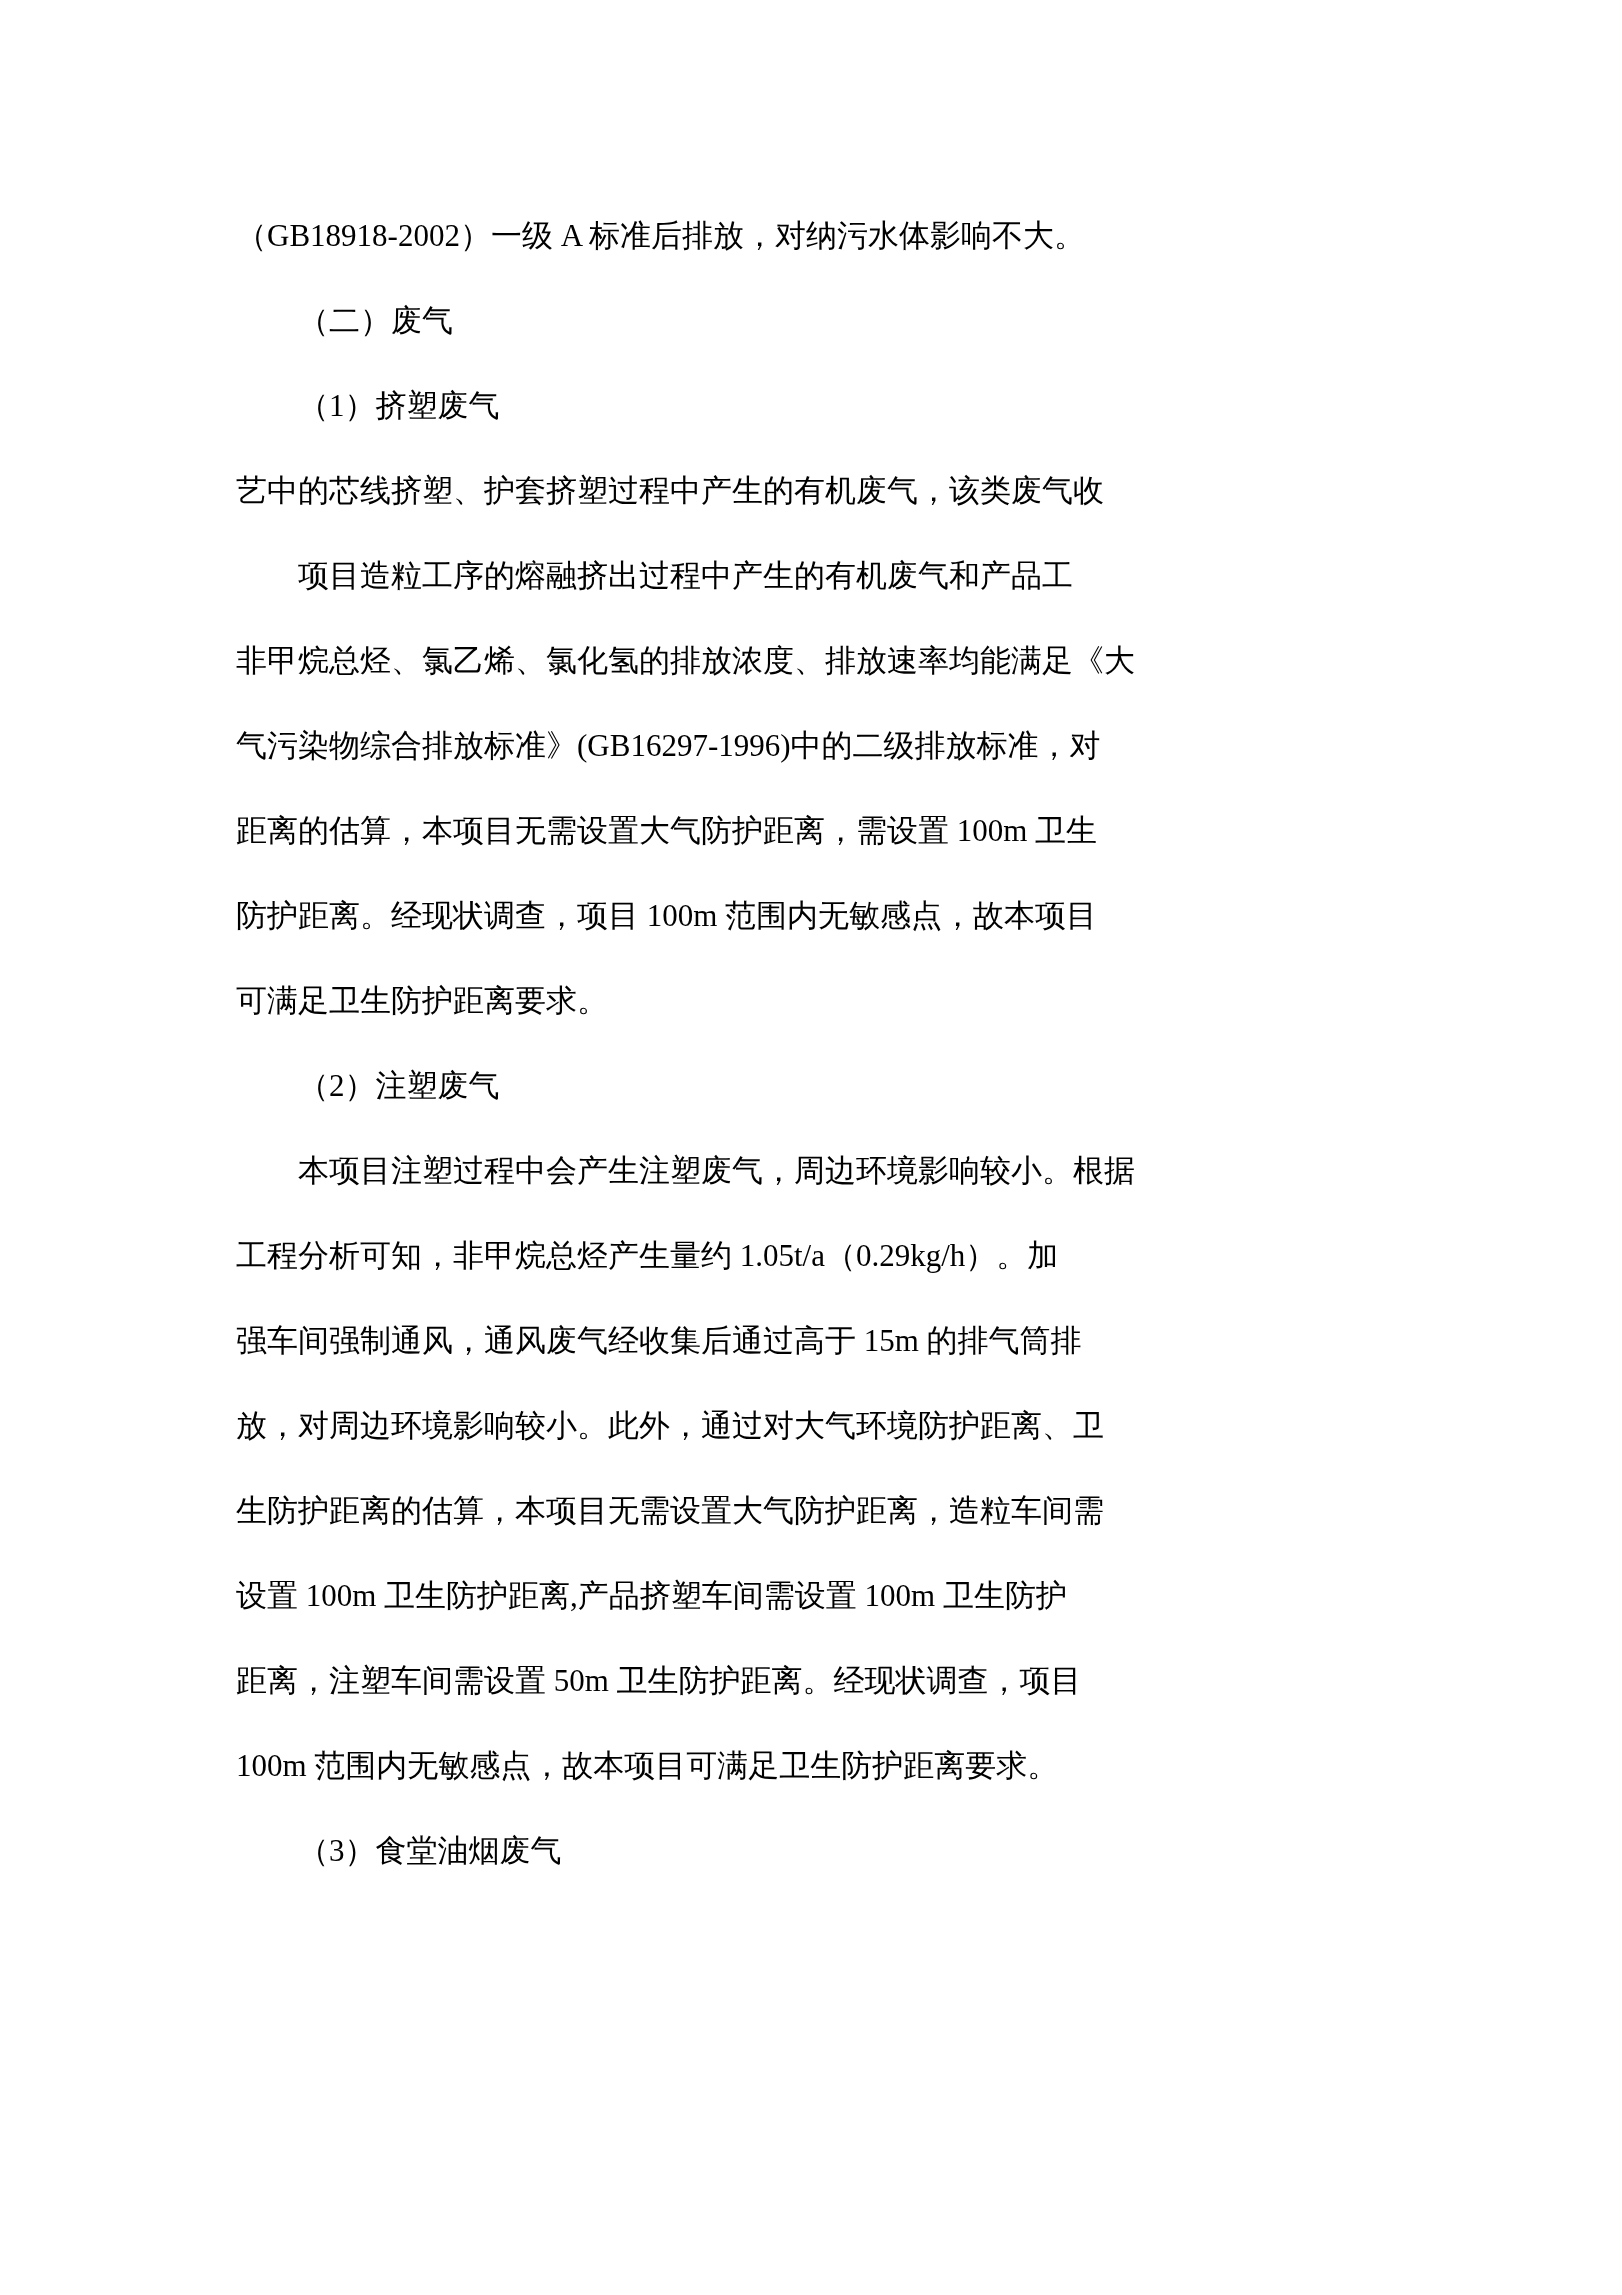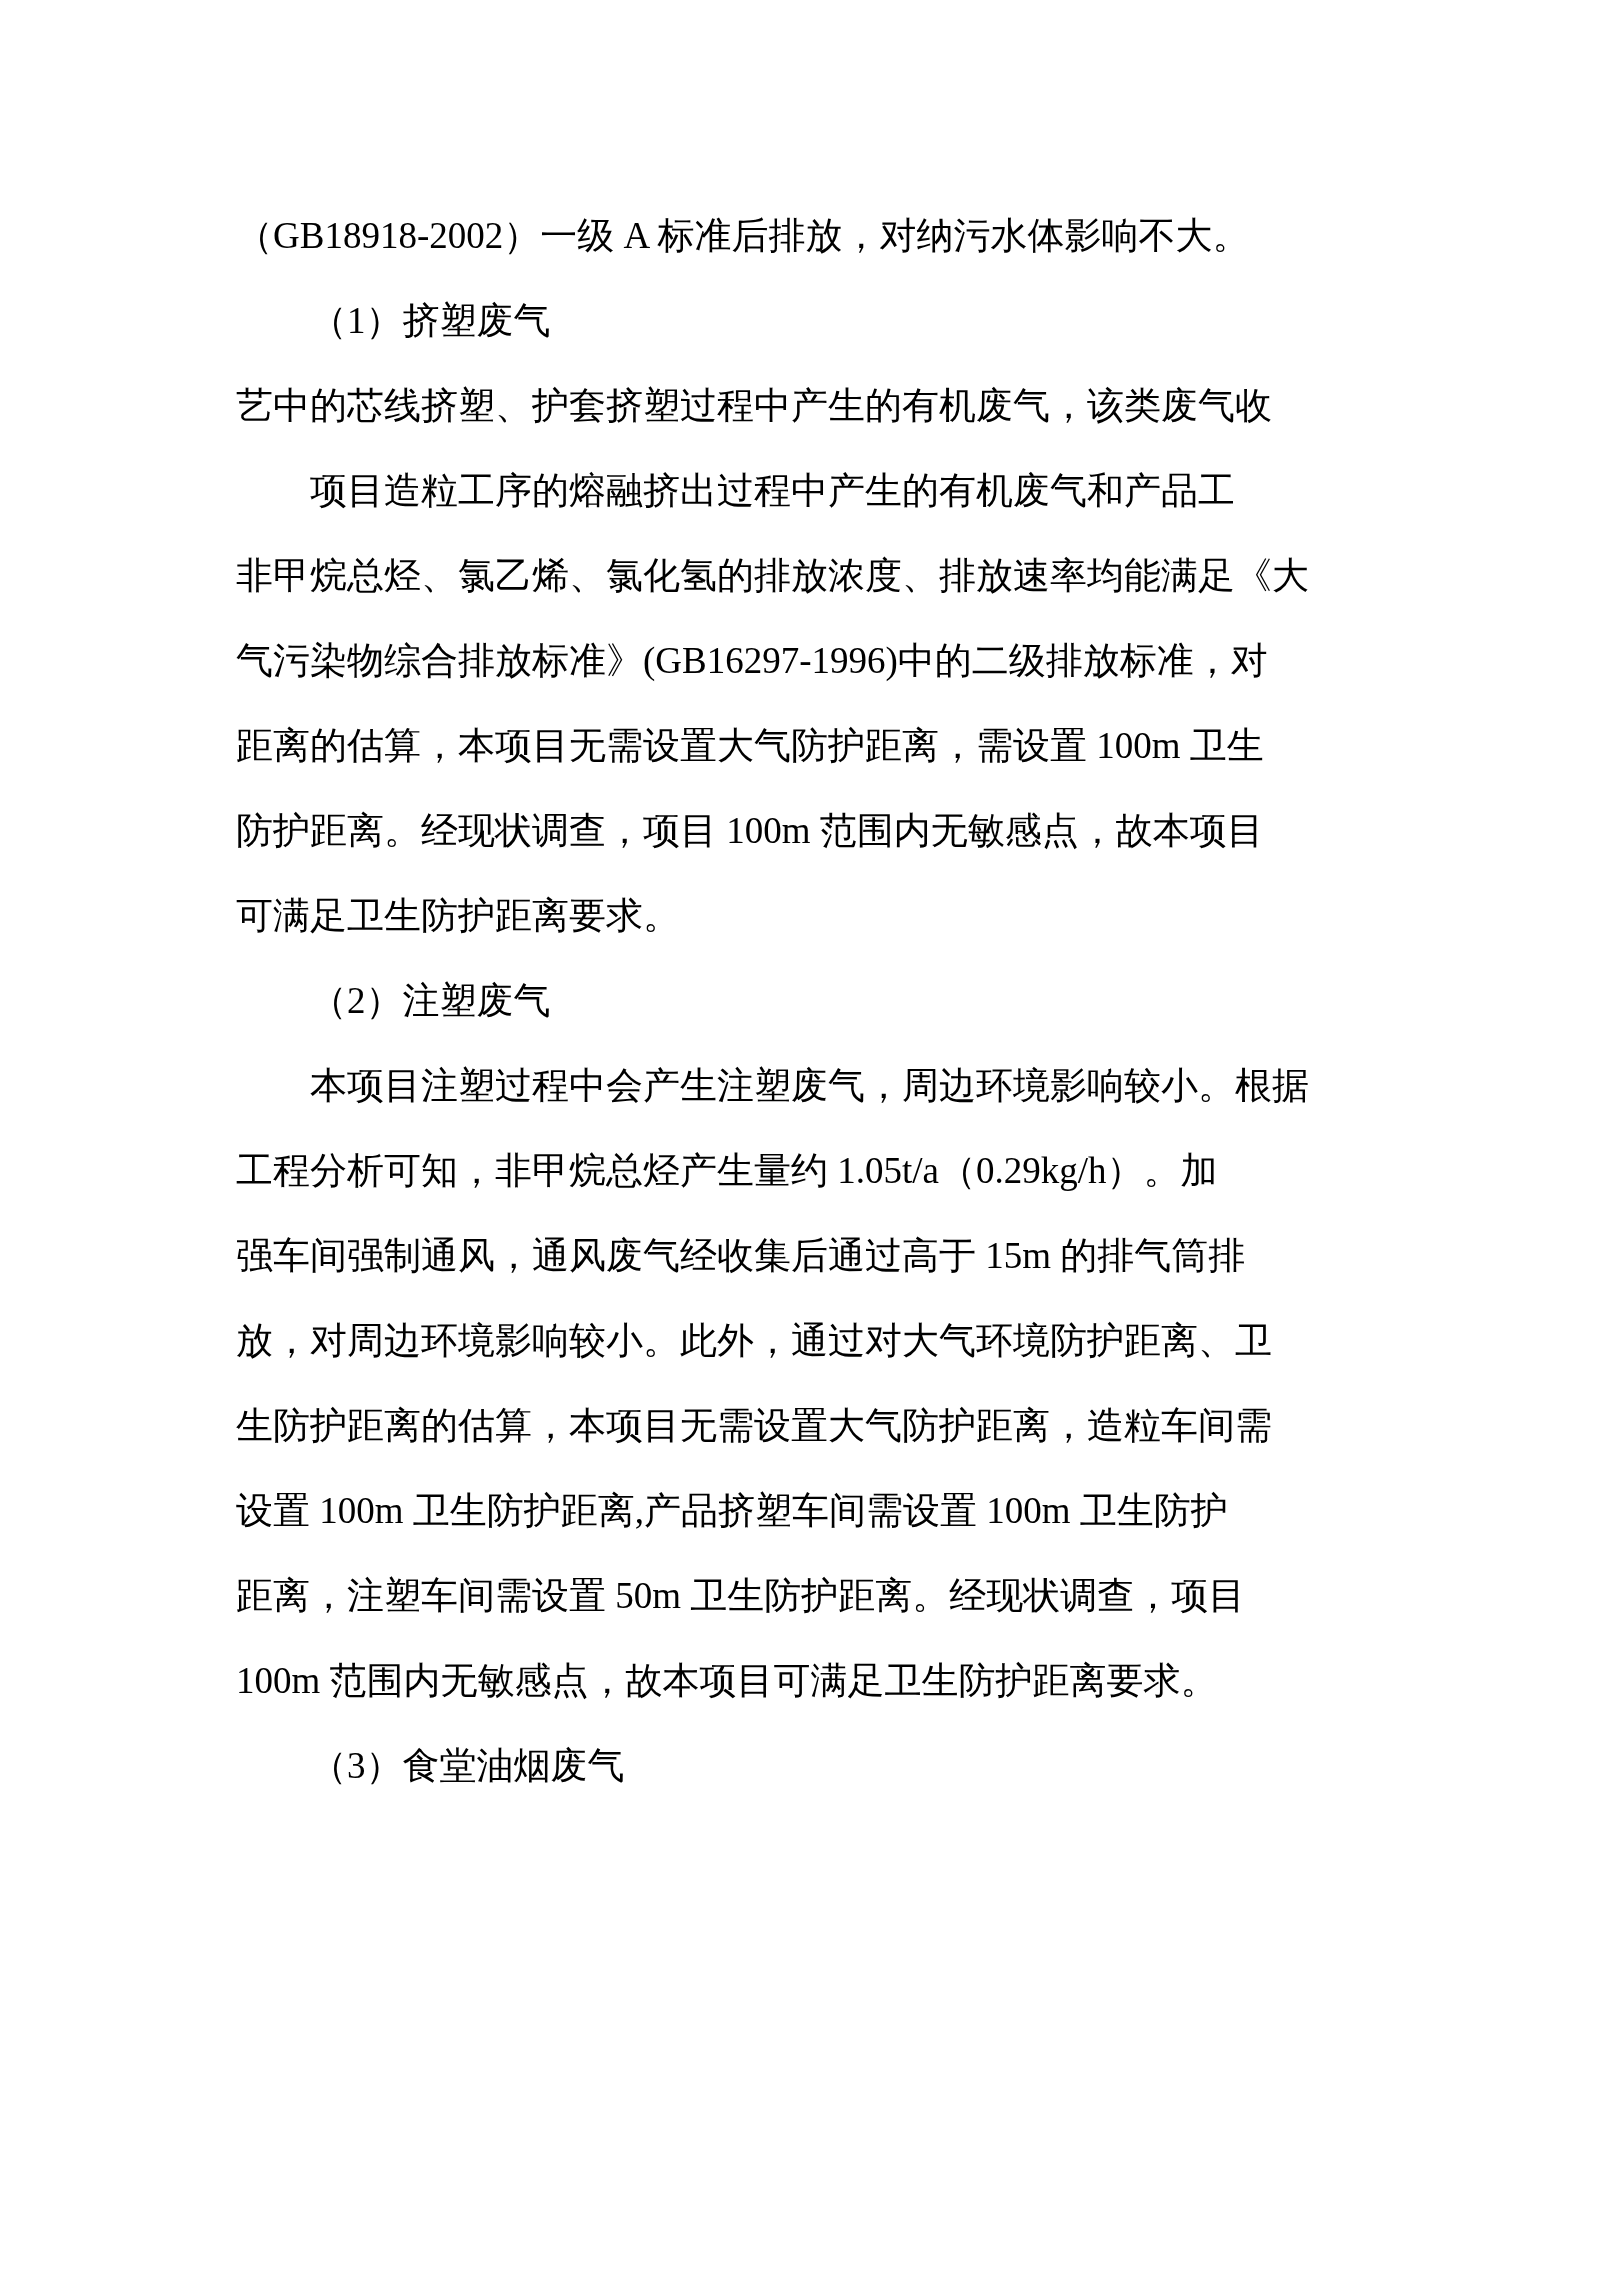--- a/index.html
+++ b/index.html
@@ -14,38 +14,39 @@
     background: #ffffff;
     overflow: hidden;
     font-family: "Liberation Serif", "DejaVu Serif", serif;
   }
   .text-block {
     position: absolute;
     left: 236px;
     top: 193px;
     width: 1161px;
     color: #000000;
-    font-size: 37px;
+    font-size: 31px;
     line-height: 85px;
     letter-spacing: 0px;
     white-space: nowrap;
   }
   .text-line {
     height: 85px;
   }
   .text-line.indent {
     padding-left: 2em;
   }
 </style>
 </head>
 <body>
 
 <div class="page">
   <div class="text-block" id="text-block">
       <div class="text-line">（GB18918-2002）一级 A 标准后排放，对纳污水体影响不大。</div>
+      <div class="text-line indent">（二）废气</div>
       <div class="text-line indent">（1）挤塑废气</div>
       <div class="text-line">艺中的芯线挤塑、护套挤塑过程中产生的有机废气，该类废气收</div>
       <div class="text-line indent">项目造粒工序的熔融挤出过程中产生的有机废气和产品工</div>
       <div class="text-line">非甲烷总烃、氯乙烯、氯化氢的排放浓度、排放速率均能满足《大</div>
       <div class="text-line">气污染物综合排放标准》(GB16297-1996)中的二级排放标准，对</div>
       <div class="text-line">距离的估算，本项目无需设置大气防护距离，需设置 100m 卫生</div>
       <div class="text-line">防护距离。经现状调查，项目 100m 范围内无敏感点，故本项目</div>
       <div class="text-line">可满足卫生防护距离要求。</div>
       <div class="text-line indent">（2）注塑废气</div>
       <div class="text-line indent">本项目注塑过程中会产生注塑废气，周边环境影响较小。根据</div>

